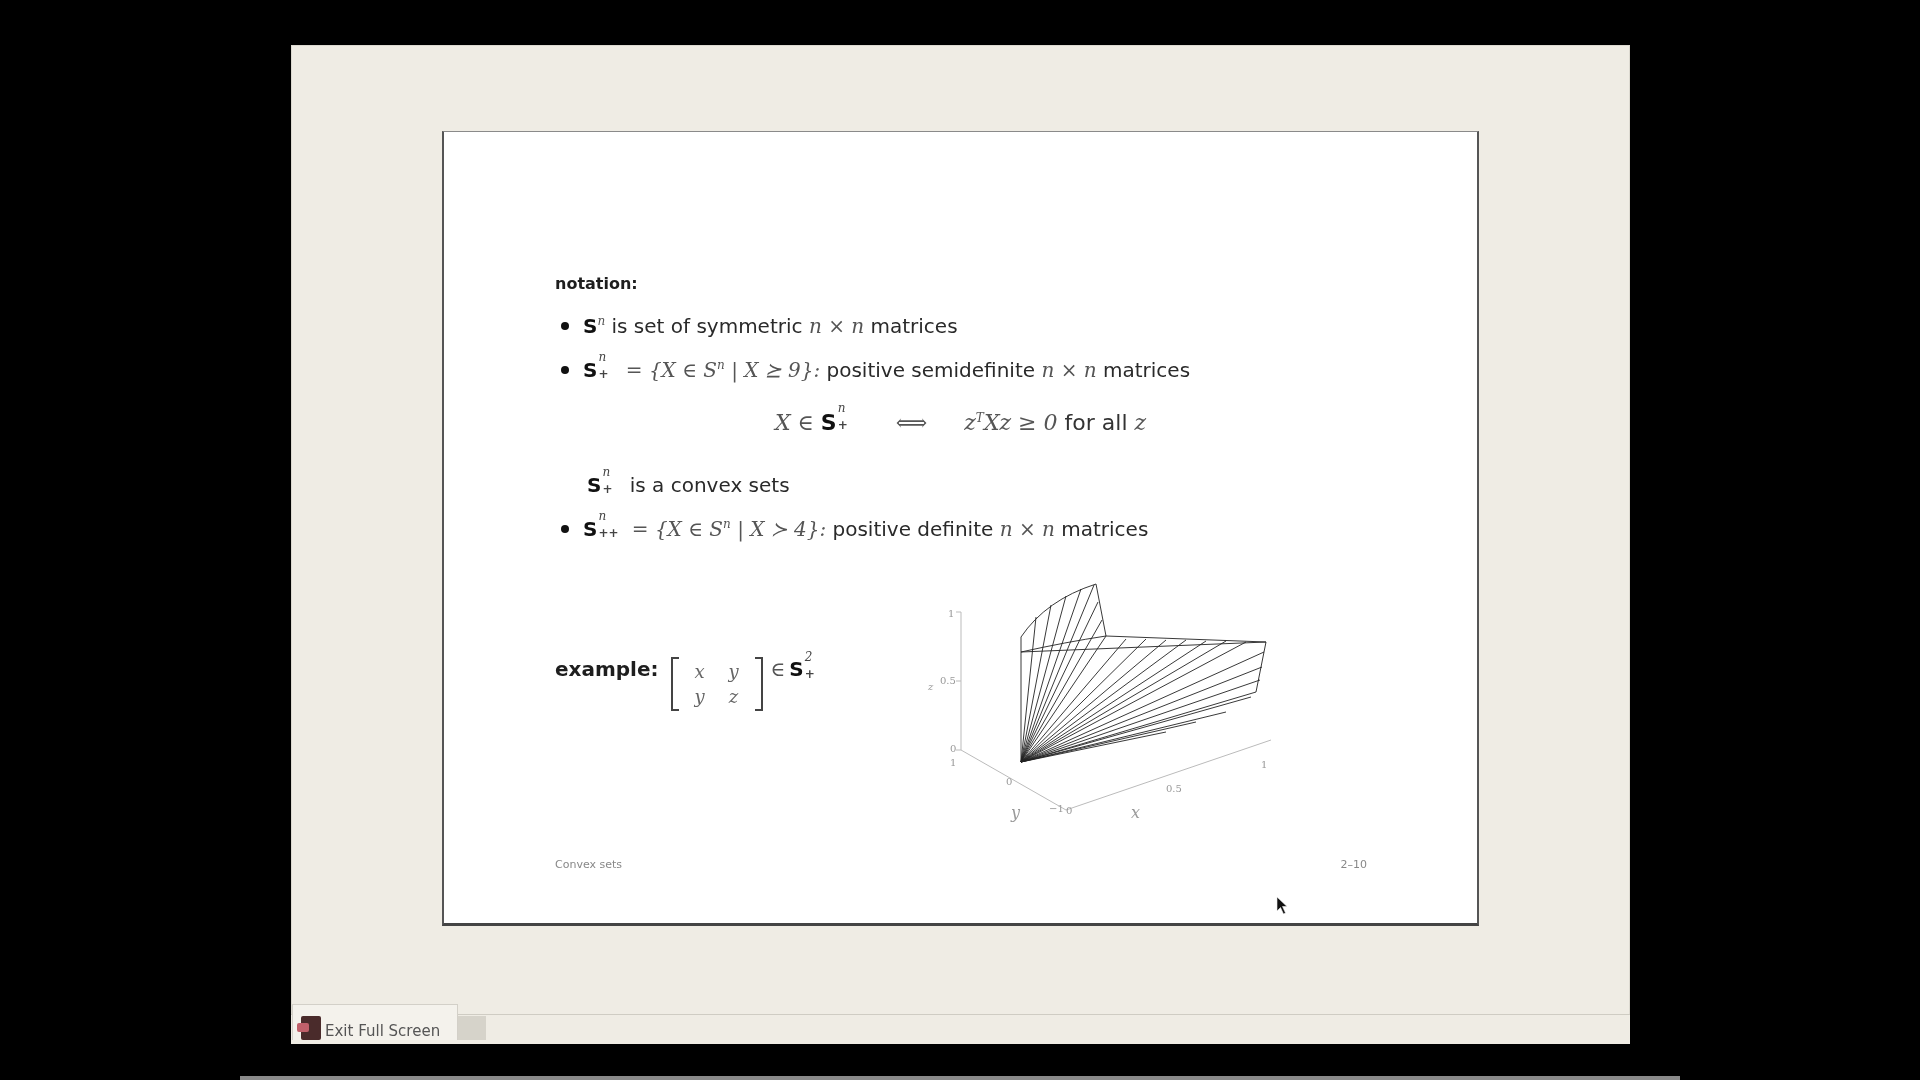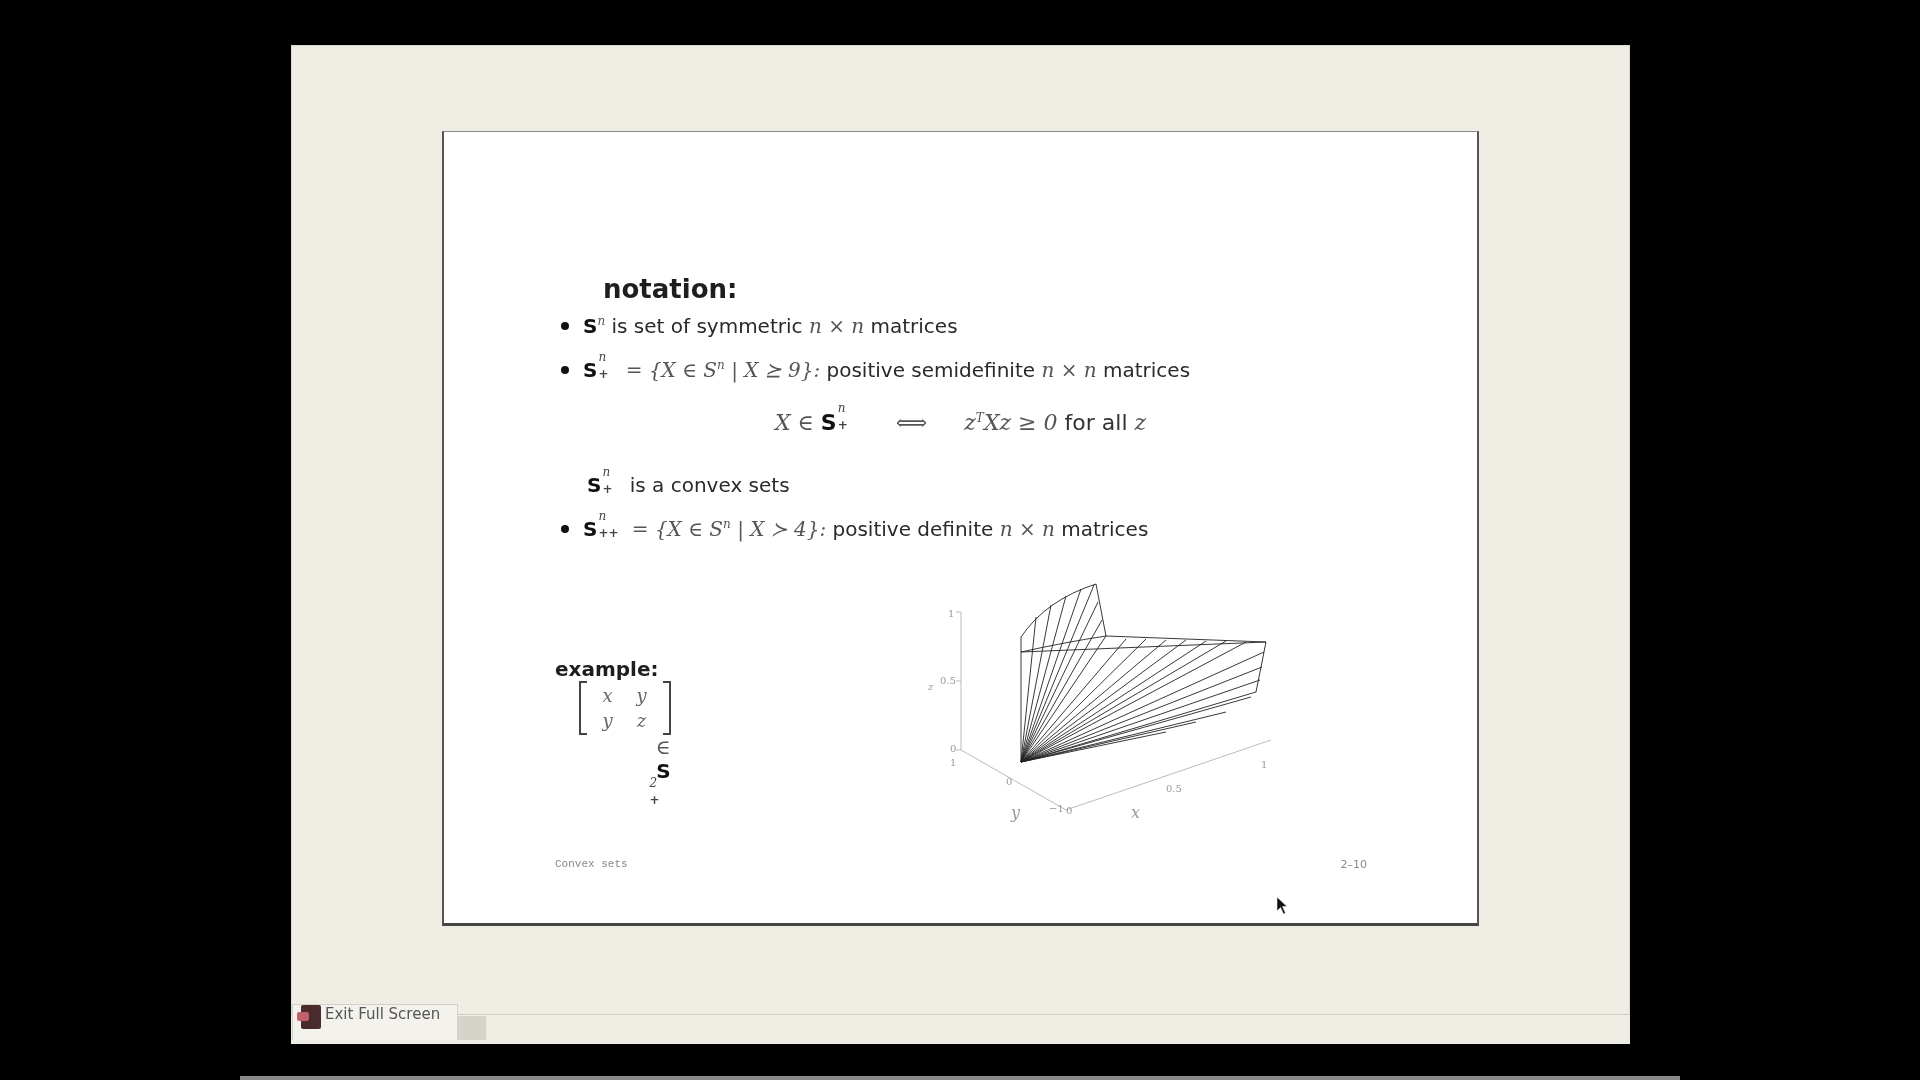--- a/index.html
+++ b/index.html
@@ -19,67 +19,67 @@
     border-top: 1px solid #8a8a8a; border-right: 2px solid #555;
     box-sizing: border-box;
     color: #222;
   }
   .slide .title {
     position: absolute; left: 0; right: 0; top: 80px; text-align: center;
     font-family: "DejaVu Sans", sans-serif; font-weight: bold; font-size: 25px; color: #1e1e1e;
     letter-spacing: 0.2px;
   }
   .heading {
-    position: absolute; left: 111px; top: 142px; font-weight: bold; font-size: 26px; color: #1e1e1e; margin-left: 48px;
+    position: absolute; left: 111px; top: 142px; font-weight: bold; font-size: 16px; color: #1e1e1e;
   }
   .line {
     position: absolute; left: 111px; font-size: 20px; color: #2a2a2a; white-space: nowrap;
   }
   .bullet {
     display: inline-block; width: 8px; height: 8px; border-radius: 50%; background: #111;
     margin: 0 14px 3px 6px; vertical-align: middle;
   }
   .sym { font-family: "DejaVu Sans", sans-serif; font-weight: bold; color: #111; }
   .math { font-family: "DejaVu Serif", serif; font-style: italic; color: #555; }
   .mathup { font-family: "DejaVu Serif", serif; color: #555; }
   sup, sub { font-size: 12px; line-height: 0; }
   .supsub { display: inline-block; position: relative; width: 22px; height: 1em; vertical-align: baseline; }
   .supsub .s1 { position: absolute; left: 1px; top: -7px; font-size: 12px; font-family: "DejaVu Serif", serif; font-style: italic; color: #444; }
   .supsub .s2 { position: absolute; left: 1px; top: 10px; font-size: 12px; color: #444; font-weight: bold;}
   .center-eq {
     position: absolute; left: 0; right: 0; top: 276px; text-align: center; font-size: 22px; color: #333; white-space: nowrap;
   }
   .example {
     position: absolute; left: 111px; top: 525px; font-size: 20px; white-space: nowrap;
-    display: flex; align-items: flex-end; flex-direction: column;
+    display: flex; align-items: flex-start;
   }
   .example .lbl { font-weight: bold; color: #1e1e1e; margin-right: 12px; }
   .matrix {
     display: inline-grid; grid-template-columns: 34px 34px; row-gap: 4px; padding: 4px 10px;
     border-left: 2px solid #444; border-right: 2px solid #444; position: relative;
     font-family: "DejaVu Serif", serif; font-style: italic; color: #666; font-size: 18px; text-align: center;
   }
   .matrix::before, .matrix::after {
     content: ""; position: absolute; top: 0; bottom: 0; width: 6px;
     border-top: 2px solid #444; border-bottom: 2px solid #444;
   }
   .matrix::before { left: 0; }
   .matrix::after { right: 0; }
-  .footer-left { position: absolute; left: 111px; top: 726px; font-size: 11px; color: #888; font-family: Liberation Mono, monospace; }
+  .footer-left { position: absolute; left: 111px; top: 726px; font-size: 11px; color: #888; }
   .footer-right { position: absolute; right: 110px; top: 726px; font-size: 11px; color: #888; }
   .plot { position: absolute; left: 462px; top: 440px; width: 390px; height: 270px; }
   .cursor { position: absolute; left: 1276px; top: 896px; width: 14px; height: 20px; }
   .bottom-bar {
     position: absolute; left: 291px; top: 1014px; width: 1339px; height: 29px;
     background: #efece4; border-top: 1px solid #cfccc3;
   }
   .exit-btn {
     position: absolute; left: 292px; top: 1004px; width: 166px; height: 36px;
     background: #f4f2ec; border: 1px solid #d3d0c8; border-bottom: none; box-sizing: border-box;
-    display: flex; align-items: flex-start; padding-left: 8px; gap: 4px;
+    display: flex; align-items: flex-end; padding-left: 8px; gap: 4px;
     font-size: 15px; color: #555;
   }
   .exit-icon {
     width: 20px; height: 24px; background: #4a2b2b; border-radius: 2px; position: relative;
   }
   .exit-icon::after {
     content: ""; position: absolute; left: -4px; top: 7px; width: 12px; height: 9px; background: #c0606a; border-radius: 2px;
   }
   .grip { position: absolute; left: 458px; top: 1016px; width: 28px; height: 24px; background: #d6d3ca; }
   .base-line { position: absolute; left: 240px; top: 1076px; width: 1440px; height: 4px; background: #8a8a8a; }

